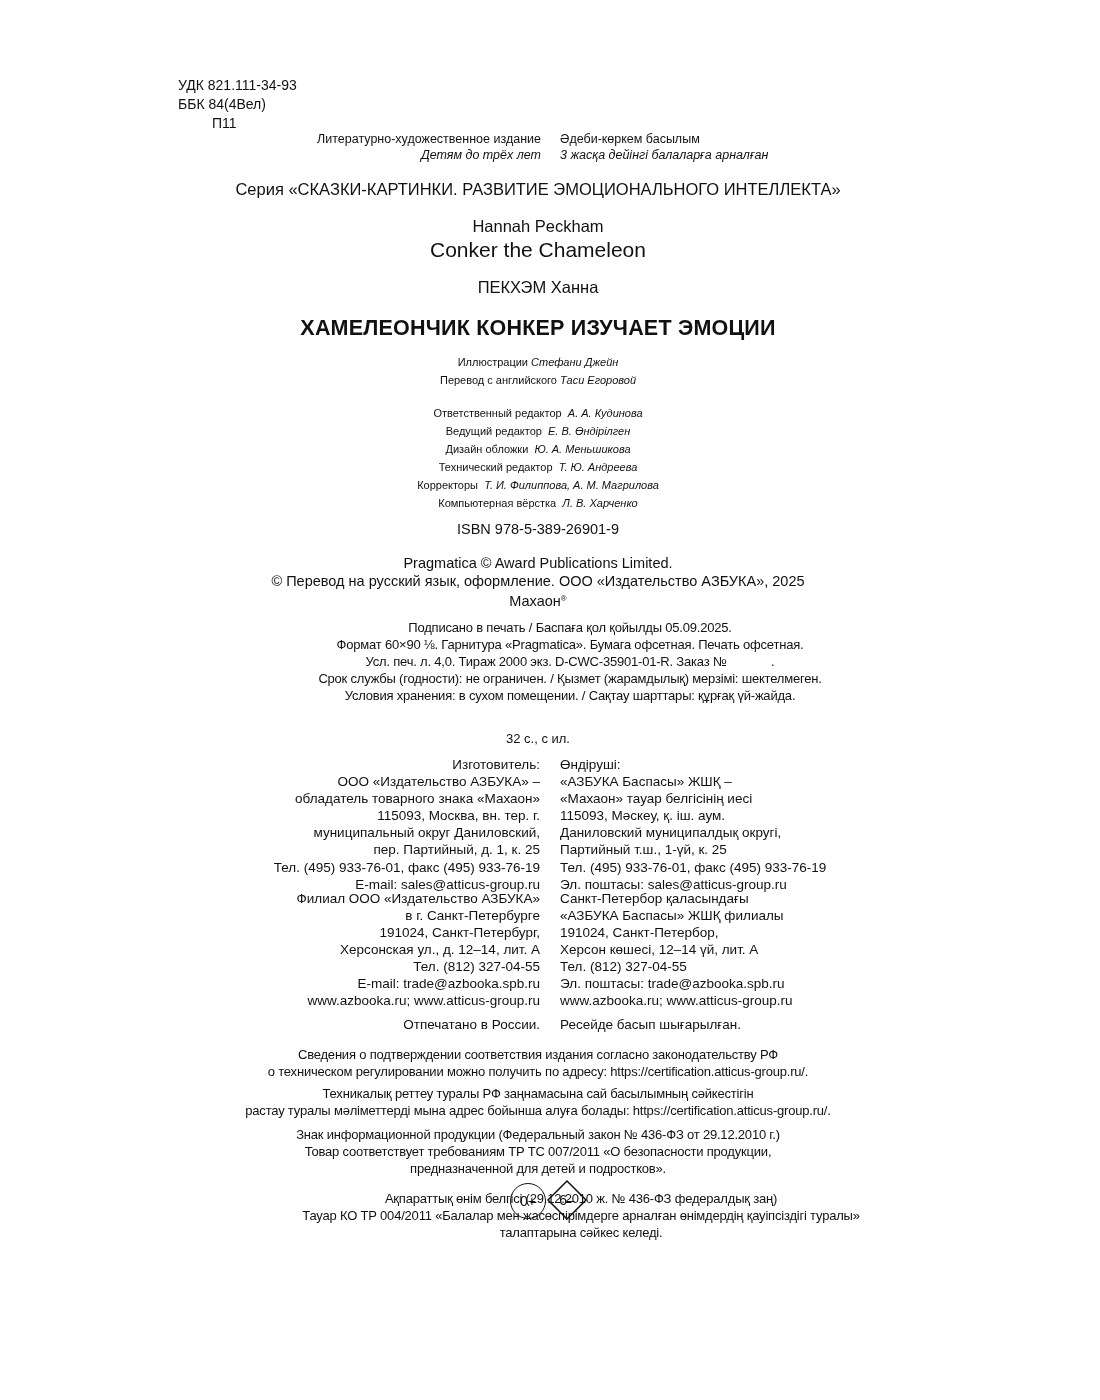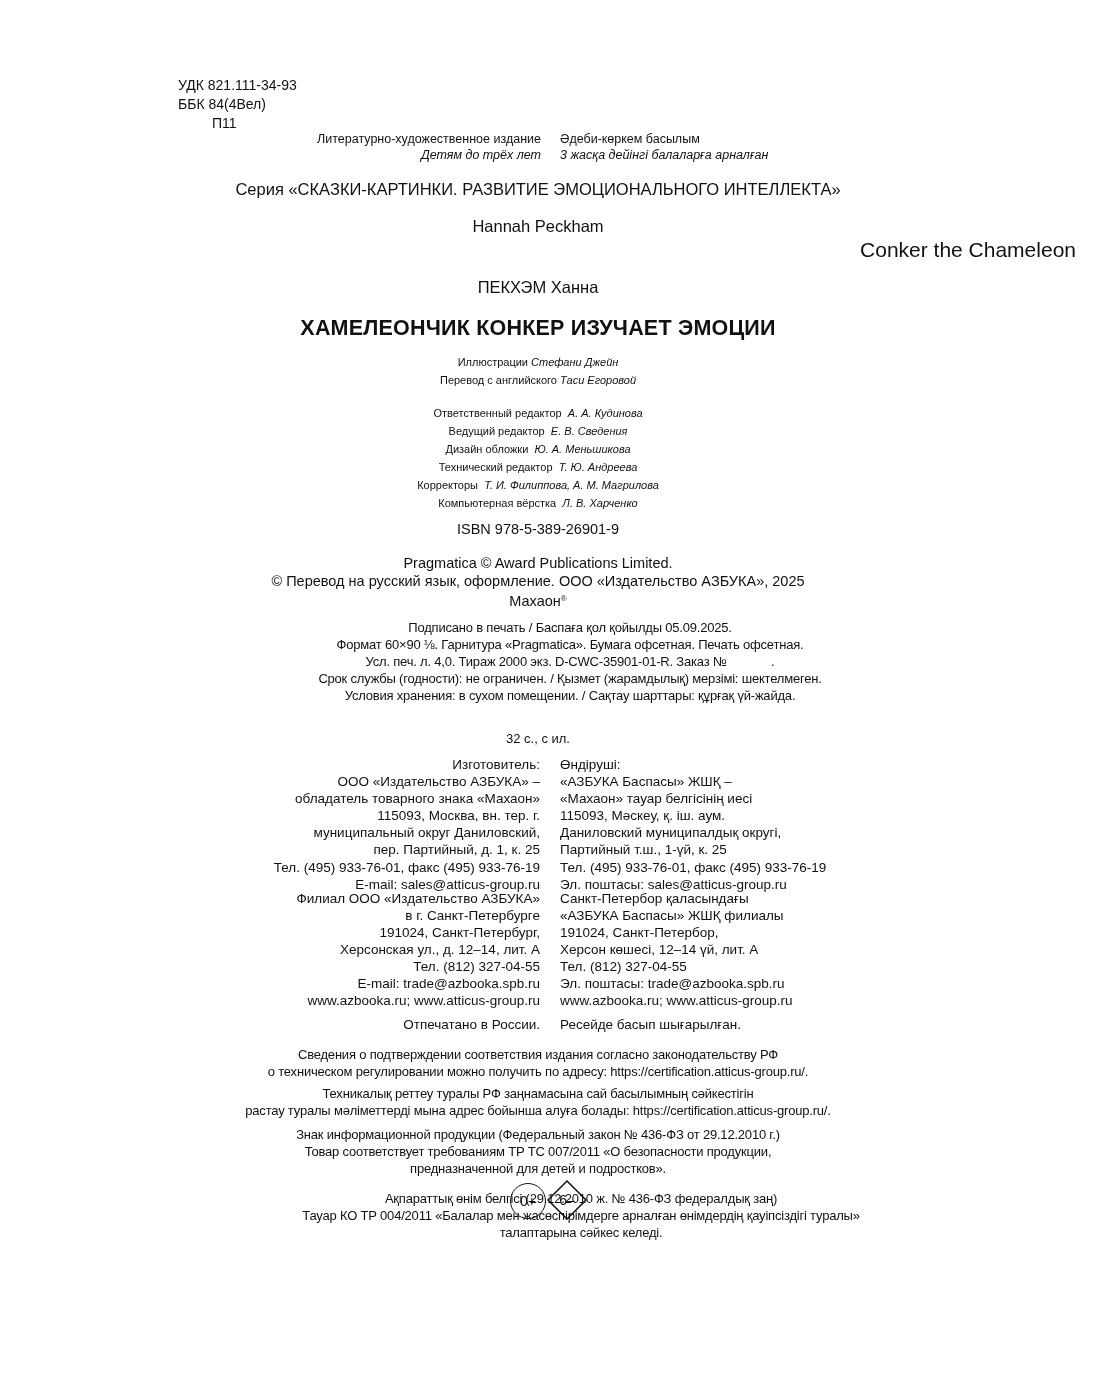--- a/index.html
+++ b/index.html
@@ -12,21 +12,21 @@
 
   #codes { left: 150px; top: 76px; font-size: 14px; line-height: 19px; margin-left: 28px; }
   #codes .p11 { padding-left: 34px; }
 
   #genre-ru { left: 250px; width: 291px; top: 131px; text-align: right; }
   #genre-kz { left: 560px; top: 131px; text-align: left; }
   #genre-ru div, #genre-kz div { font-size: 12.5px; line-height: 16px; }
 
   #series { top: 178px; font-size: 16.5px; line-height: 22px; }
   #author-en { top: 215px; font-size: 16.5px; line-height: 22px; }
-  #title-en { top: 237px; font-size: 21px; line-height: 26px; text-align: right; }
+  #title-en { top: 237px; font-size: 21px; line-height: 26px; }
   #author-ru { top: 276px; font-size: 16.5px; line-height: 22px; }
   #title-ru { top: 314px; font-size: 21.5px; line-height: 28px; font-weight: bold; letter-spacing: 0.2px; }
 
   #credits1 { top: 353px; }
   #credits1 .ln, #credits2 .ln { font-size: 11px; line-height: 18px; }
   #credits2 { top: 404px; }
   #isbn { top: 520px; font-size: 14.5px; line-height: 18px; }
 
   #copyright { top: 554px; }
   #copyright .ln { font-size: 14.5px; line-height: 18px; }
@@ -87,21 +87,21 @@
     <span class="it">Стефани Джейн</span>
   </div>
   <div class="ln">
     <span>Перевод с английского</span>
     <span class="it">Таси Егоровой</span>
   </div>
 </div>
 
 <div id="credits2" class="abs center">
   <div class="ln"><span>Ответственный редактор</span>&nbsp; <span class="it">А. А. Кудинова</span></div>
-  <div class="ln"><span>Ведущий редактор</span>&nbsp; <span class="it">Е. В. Сведения</span></div>
+  <div class="ln"><span>Ведущий редактор</span>&nbsp; <span class="it">Е. В. Өндірілген</span></div>
   <div class="ln"><span>Дизайн обложки</span>&nbsp; <span class="it">Ю. А. Меньшикова</span></div>
   <div class="ln"><span>Технический редактор</span>&nbsp; <span class="it">Т. Ю. Андреева</span></div>
   <div class="ln"><span>Корректоры</span>&nbsp; <span class="it">Т. И. Филиппова, А. М. Магрилова</span></div>
   <div class="ln"><span>Компьютерная вёрстка</span>&nbsp; <span class="it">Л. В. Харченко</span></div>
 </div>
 
 <div id="isbn" class="abs center">ISBN 978-5-389-26901-9</div>
 
 <div id="copyright" class="abs center">
   <div class="ln">Pragmatica © Award Publications Limited.</div>

